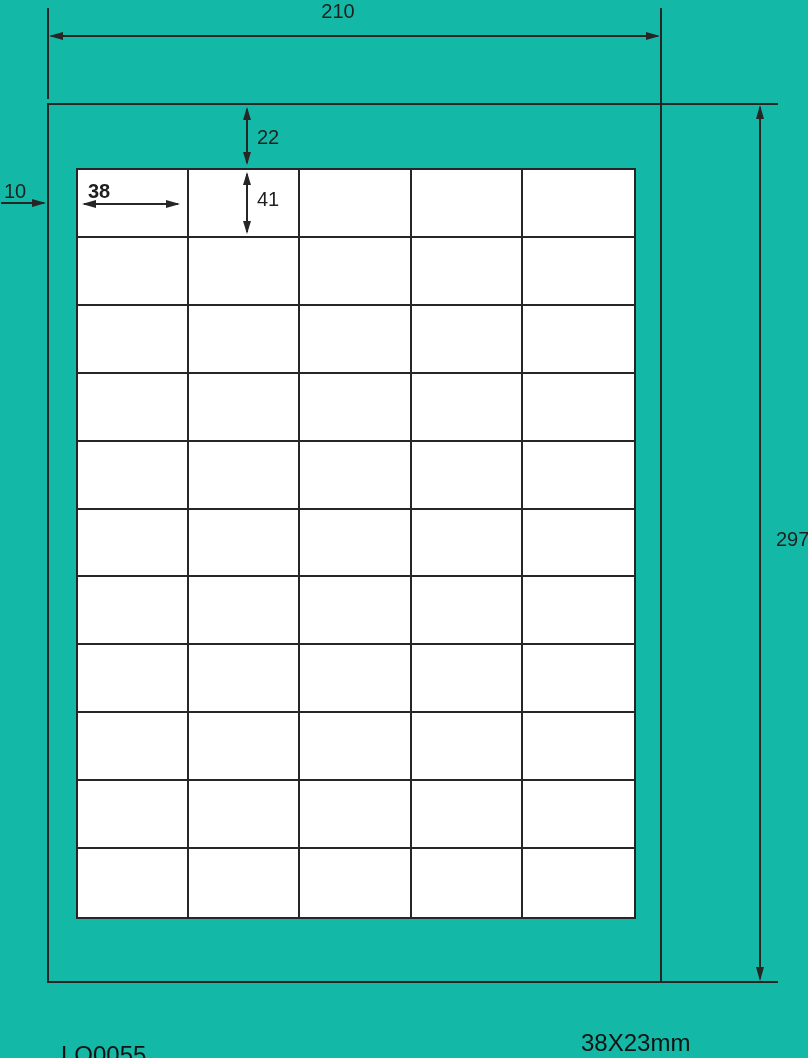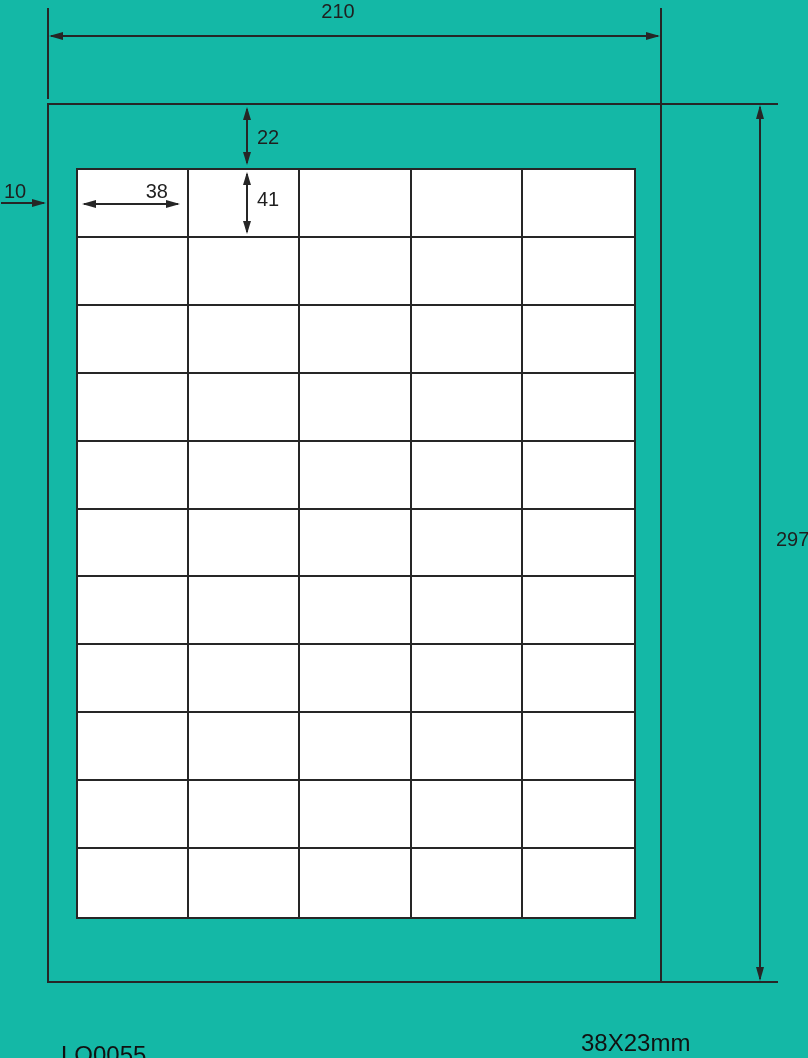--- a/index.html
+++ b/index.html
@@ -85,21 +85,21 @@
   #arrow-22  { left: 238px; top: 106px; width: 18px;  height: 60px; }
   #arrow-23  { left: 238px; top: 171px; width: 18px;  height: 64px; }
   #arrow-38  { left: 81px;  top: 195px; width: 100px; height: 18px; }
   #arrow-10  { left: 1px;   top: 194px; width: 47px;  height: 18px; }
 
   
   #label-210 { left: 278px; top: 1px;    width: 120px; text-align: center; }
   #label-297 { left: 776px; top: 529px; }
   #label-22  { left: 257px; top: 127px; }
   #label-23  { left: 257px; top: 189px; }
-  #label-38  { left: 112px; top: 181px;  width: 56px;  text-align: right; }
+  #label-38  { left: 88px; top: 181px;  width: 56px;  text-align: left; font-weight: bold; }
   #label-10  { left: 2px;   top: 181px;  width: 26px;  text-align: center; }
 
   
   #footer-code { left: 61px;  top: 1031px; margin-top: 12px; }
   #footer-size { left: 581px; top: 1031px; }
 </style>
 </head>
 <body>
 
 <div id="canvas">

